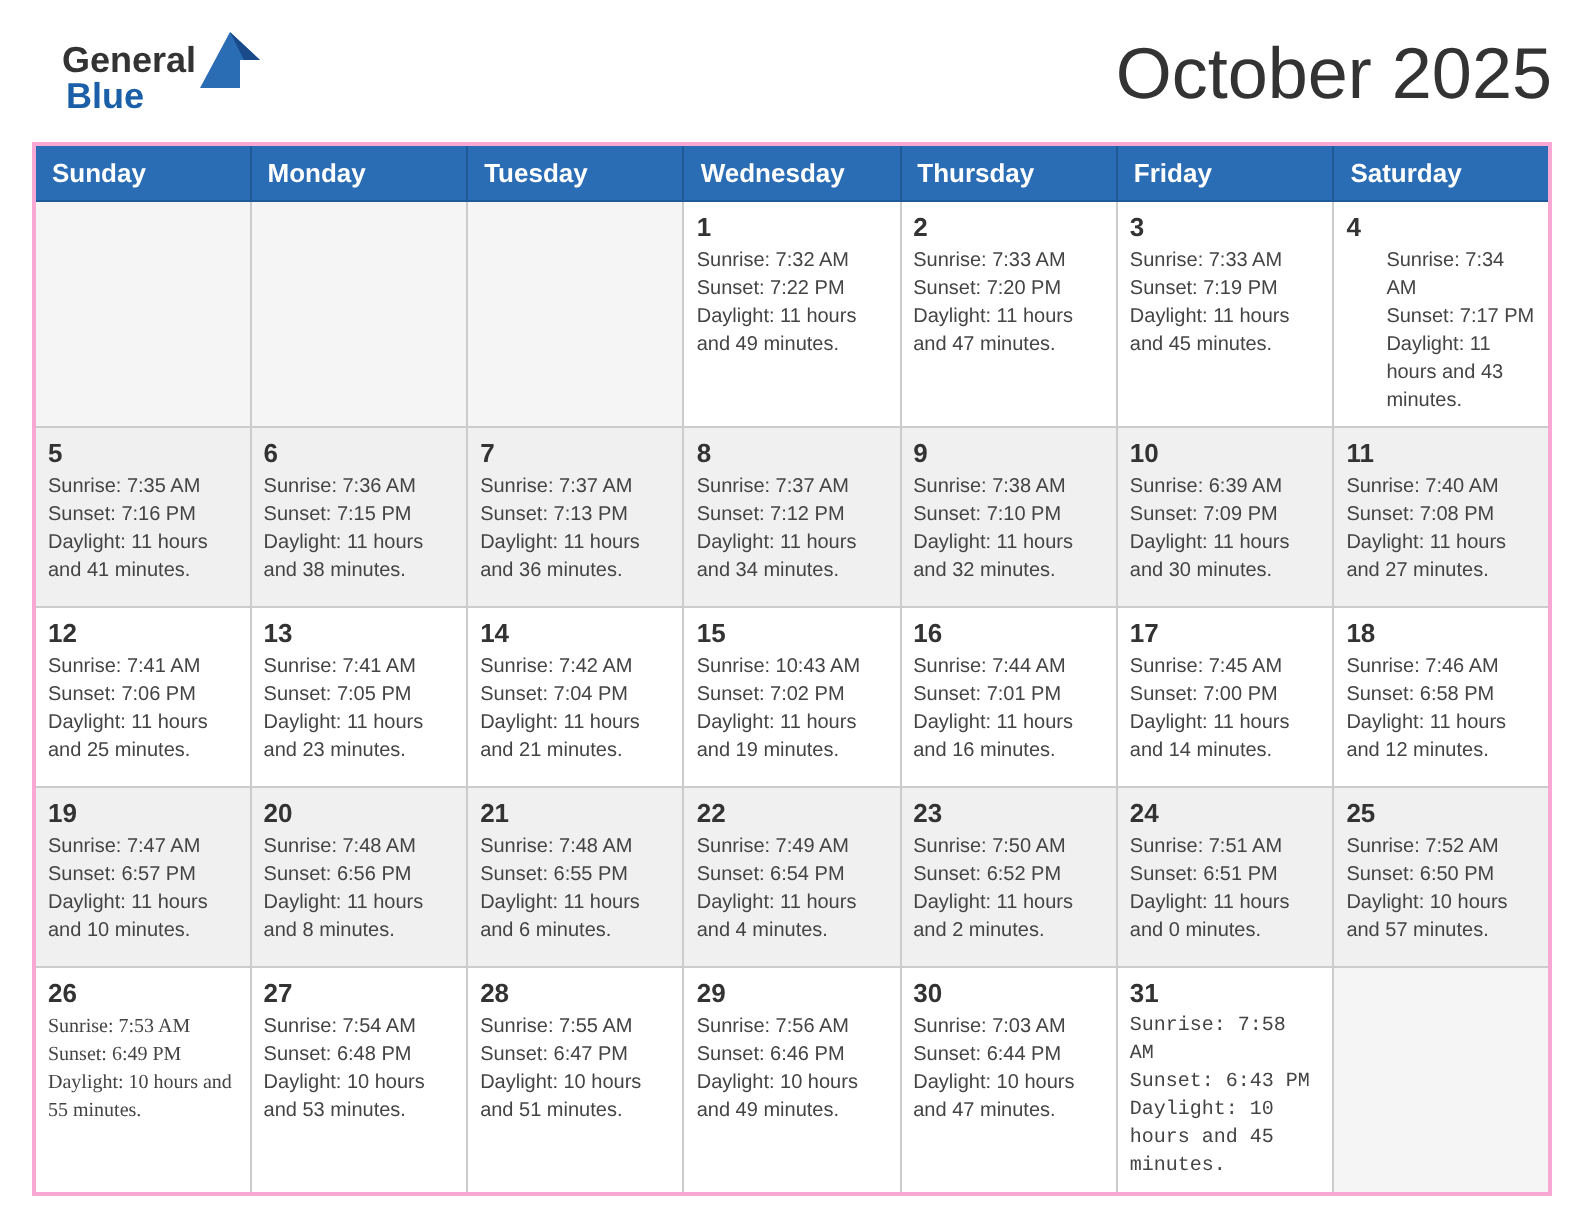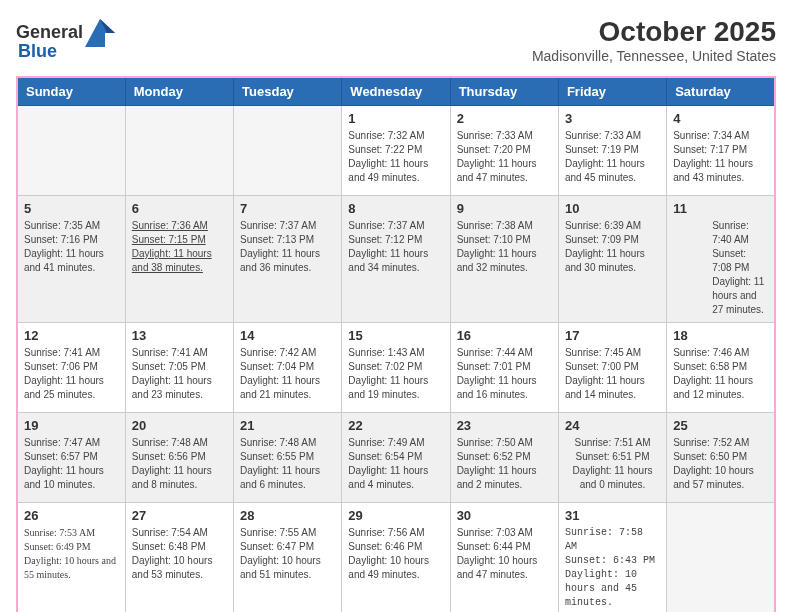--- a/index.html
+++ b/index.html
@@ -6,22 +6,23 @@
     body {
       font-family: Arial, sans-serif;
       background: #fff;
       width: 792px;
       min-height: 612px;
       padding: 16px;
     }
     .header {
       display: flex;
       justify-content: space-between;
-      align-items: center;
+      align-items: flex-start;
       margin-bottom: 12px;
+      margin-left: 15px;
     }
     .logo {
       display: flex;
       align-items: center;
     }
     .logo-text-general {
       font-size: 18px;
       font-weight: bold;
       color: #333;
     }
@@ -33,23 +34,23 @@
     .logo-icon {
       width: 30px;
       height: 28px;
       margin-left: 2px;
       margin-right: 2px;
     }
     .title-block {
       text-align: right;
     }
     .month-title {
-      font-size: 28px;
+      font-size: 36px;
       color: #333;
-      font-weight: bold;
+      font-weight: normal;
     }
     .location {
       font-size: 14px;
       color: #555;
     }
     .calendar {
       width: 100%;
       border-collapse: collapse;
       border: 2px solid #f9a8d4;
     }
@@ -102,21 +103,20 @@
         <svg class="logo-icon" viewBox="0 0 30 28" xmlns="http://www.w3.org/2000/svg">
           <polygon points="0,28 15,0 30,14 20,14 20,28" fill="#2a6db5"></polygon>
           <polygon points="15,0 30,14 22,14" fill="#1a4a8a"></polygon>
         </svg>
       </div>
       <span class="logo-text-blue" style="margin-top:-6px;margin-left:2px;">Blue</span>
     </div>
   </div>
   <div class="title-block">
     <div class="month-title">October 2025</div>
-    <div class="location">Madisonville, Tennessee, United States</div>
   </div>
 </div>
 
 <table class="calendar">
   <thead>
     <tr>
     <th>Sunday</th>
         <th>Monday</th>
         <th>Tuesday</th>
         <th>Wednesday</th>
@@ -143,35 +143,35 @@
 Daylight: 11 hours and 47 minutes.</div>
         </td>
         <td>
           <span class="day-number">3</span>
           <div class="day-info" style="white-space: pre-line;">Sunrise: 7:33 AM
 Sunset: 7:19 PM
 Daylight: 11 hours and 45 minutes.</div>
         </td>
         <td>
           <span class="day-number">4</span>
-          <div class="day-info" style="white-space: pre-line;">Sunrise: 7:34 AM
+          <div class="day-info" style="white-space: pre-line; margin-left: 20px;">Sunrise: 7:34 AM
 Sunset: 7:17 PM
 Daylight: 11 hours and 43 minutes.</div>
         </td>
       </tr>
       <tr class="row-shaded">
         <td>
           <span class="day-number">5</span>
           <div class="day-info" style="white-space: pre-line;">Sunrise: 7:35 AM
 Sunset: 7:16 PM
 Daylight: 11 hours and 41 minutes.</div>
         </td>
         <td>
           <span class="day-number">6</span>
-          <div class="day-info" style="white-space: pre-line; text-decoration: underline;">Sunrise: 7:36 AM
+          <div class="day-info" style="white-space: pre-line;">Sunrise: 7:36 AM
 Sunset: 7:15 PM
 Daylight: 11 hours and 38 minutes.</div>
         </td>
         <td>
           <span class="day-number">7</span>
           <div class="day-info" style="white-space: pre-line;">Sunrise: 7:37 AM
 Sunset: 7:13 PM
 Daylight: 11 hours and 36 minutes.</div>
         </td>
         <td>
@@ -187,21 +187,21 @@
 Daylight: 11 hours and 32 minutes.</div>
         </td>
         <td>
           <span class="day-number">10</span>
           <div class="day-info" style="white-space: pre-line;">Sunrise: 6:39 AM
 Sunset: 7:09 PM
 Daylight: 11 hours and 30 minutes.</div>
         </td>
         <td>
           <span class="day-number">11</span>
-          <div class="day-info" style="white-space: pre-line; margin-left: 39px;">Sunrise: 7:40 AM
+          <div class="day-info" style="white-space: pre-line;">Sunrise: 7:40 AM
 Sunset: 7:08 PM
 Daylight: 11 hours and 27 minutes.</div>
         </td>
       </tr>
       <tr>
         <td>
           <span class="day-number">12</span>
           <div class="day-info" style="white-space: pre-line;">Sunrise: 7:41 AM
 Sunset: 7:06 PM
 Daylight: 11 hours and 25 minutes.</div>
@@ -213,21 +213,21 @@
 Daylight: 11 hours and 23 minutes.</div>
         </td>
         <td>
           <span class="day-number">14</span>
           <div class="day-info" style="white-space: pre-line;">Sunrise: 7:42 AM
 Sunset: 7:04 PM
 Daylight: 11 hours and 21 minutes.</div>
         </td>
         <td>
           <span class="day-number">15</span>
-          <div class="day-info" style="white-space: pre-line;">Sunrise: 1:43 AM
+          <div class="day-info" style="white-space: pre-line;">Sunrise: 10:43 AM
 Sunset: 7:02 PM
 Daylight: 11 hours and 19 minutes.</div>
         </td>
         <td>
           <span class="day-number">16</span>
           <div class="day-info" style="white-space: pre-line;">Sunrise: 7:44 AM
 Sunset: 7:01 PM
 Daylight: 11 hours and 16 minutes.</div>
         </td>
         <td>
@@ -269,21 +269,21 @@
 Daylight: 11 hours and 4 minutes.</div>
         </td>
         <td>
           <span class="day-number">23</span>
           <div class="day-info" style="white-space: pre-line;">Sunrise: 7:50 AM
 Sunset: 6:52 PM
 Daylight: 11 hours and 2 minutes.</div>
         </td>
         <td>
           <span class="day-number">24</span>
-          <div class="day-info" style="white-space: pre-line; text-align: center;">Sunrise: 7:51 AM
+          <div class="day-info" style="white-space: pre-line;">Sunrise: 7:51 AM
 Sunset: 6:51 PM
 Daylight: 11 hours and 0 minutes.</div>
         </td>
         <td>
           <span class="day-number">25</span>
           <div class="day-info" style="white-space: pre-line;">Sunrise: 7:52 AM
 Sunset: 6:50 PM
 Daylight: 10 hours and 57 minutes.</div>
         </td>
       </tr>

